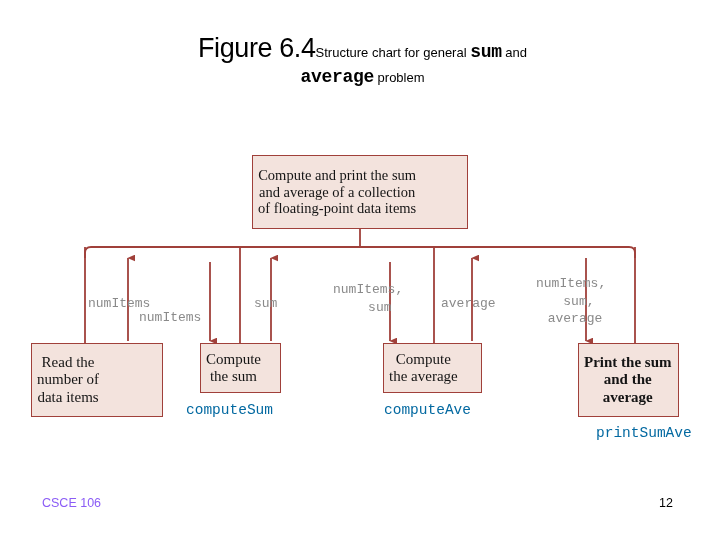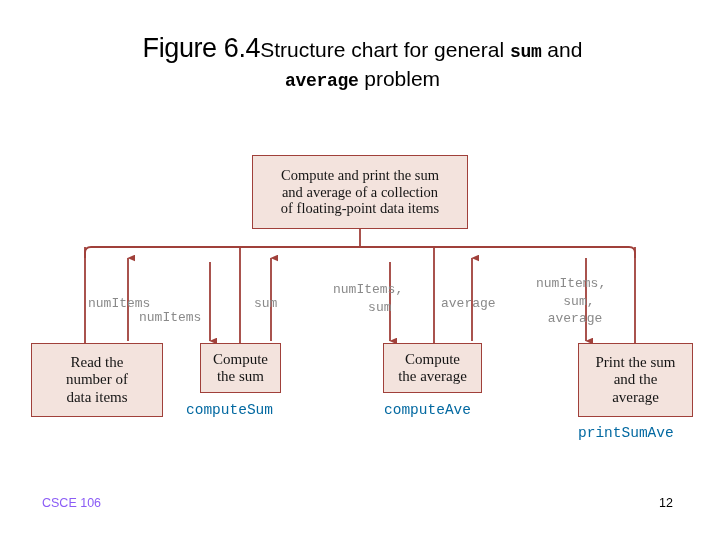--- a/index.html
+++ b/index.html
@@ -36,21 +36,21 @@
   }
   .fig-label {
     font-family: "Liberation Sans", sans-serif;
     font-weight: normal;
     font-size: 27px;
     letter-spacing: -0.4px;
     vertical-align: baseline;
   }
   .fig-caption {
     font-family: "Liberation Sans", sans-serif;
-    font-size: 21px;
+    font-size: 13px;
     font-weight: normal;
     vertical-align: baseline;
   }
   .mono-b {
     font-family: "Liberation Mono", "DejaVu Sans Mono", monospace;
     font-weight: bold;
     font-size: 18px;
     letter-spacing: -0.3px;
   }
 
@@ -65,21 +65,20 @@
   }
 
   
   .node {
     position: absolute;
     box-sizing: border-box;
     background: #f3e3dd;
     border: 1.6px solid #a0403a;
     display: flex;
     align-items: center;
-    justify-content: center;
     text-align: center;
     font-family: "Liberation Serif", "DejaVu Serif", serif;
     color: #141414;
     line-height: 1.16;
     padding: 2px 5px;
   }
   #node-root {
     left: 252px;  top: 155px;  width: 216px; height: 74px;
     font-size: 14.5px;
   }
@@ -89,35 +88,36 @@
   }
   #node-sum {
     left: 200px;  top: 343px;  width: 81px;  height: 50px;
     font-size: 15px;
   }
   #node-ave {
     left: 383px;  top: 343px;  width: 99px;  height: 50px;
     font-size: 15px;
   }
   #node-print {
-    left: 578px;  top: 343px;  width: 115px; height: 74px;
-    font-size: 15px;
+    left: 578px;  top: 343px;  width: 101px; height: 74px;
+    font-size: 15px;
+    font-weight: bold;
   }
 
   
   .modname {
     position: absolute;
     font-family: "Liberation Mono", "DejaVu Sans Mono", monospace;
     font-size: 14.5px;
     color: #0369a1;
     white-space: nowrap;
   }
   #modname-computesum  { left: 186px; top: 402px; }
   #modname-computeave  { left: 384px; top: 402px; }
-  #modname-printsumave { left: 578px; top: 425px; }
+  #modname-printsumave { left: 596px; top: 425px; }
 
   
   .flow-label {
     position: absolute;
     font-family: "Liberation Mono", "DejaVu Sans Mono", monospace;
     font-size: 13px;
     color: #8a8a8a;
     line-height: 1.35;
     white-space: pre;
     margin-top: 18px;

